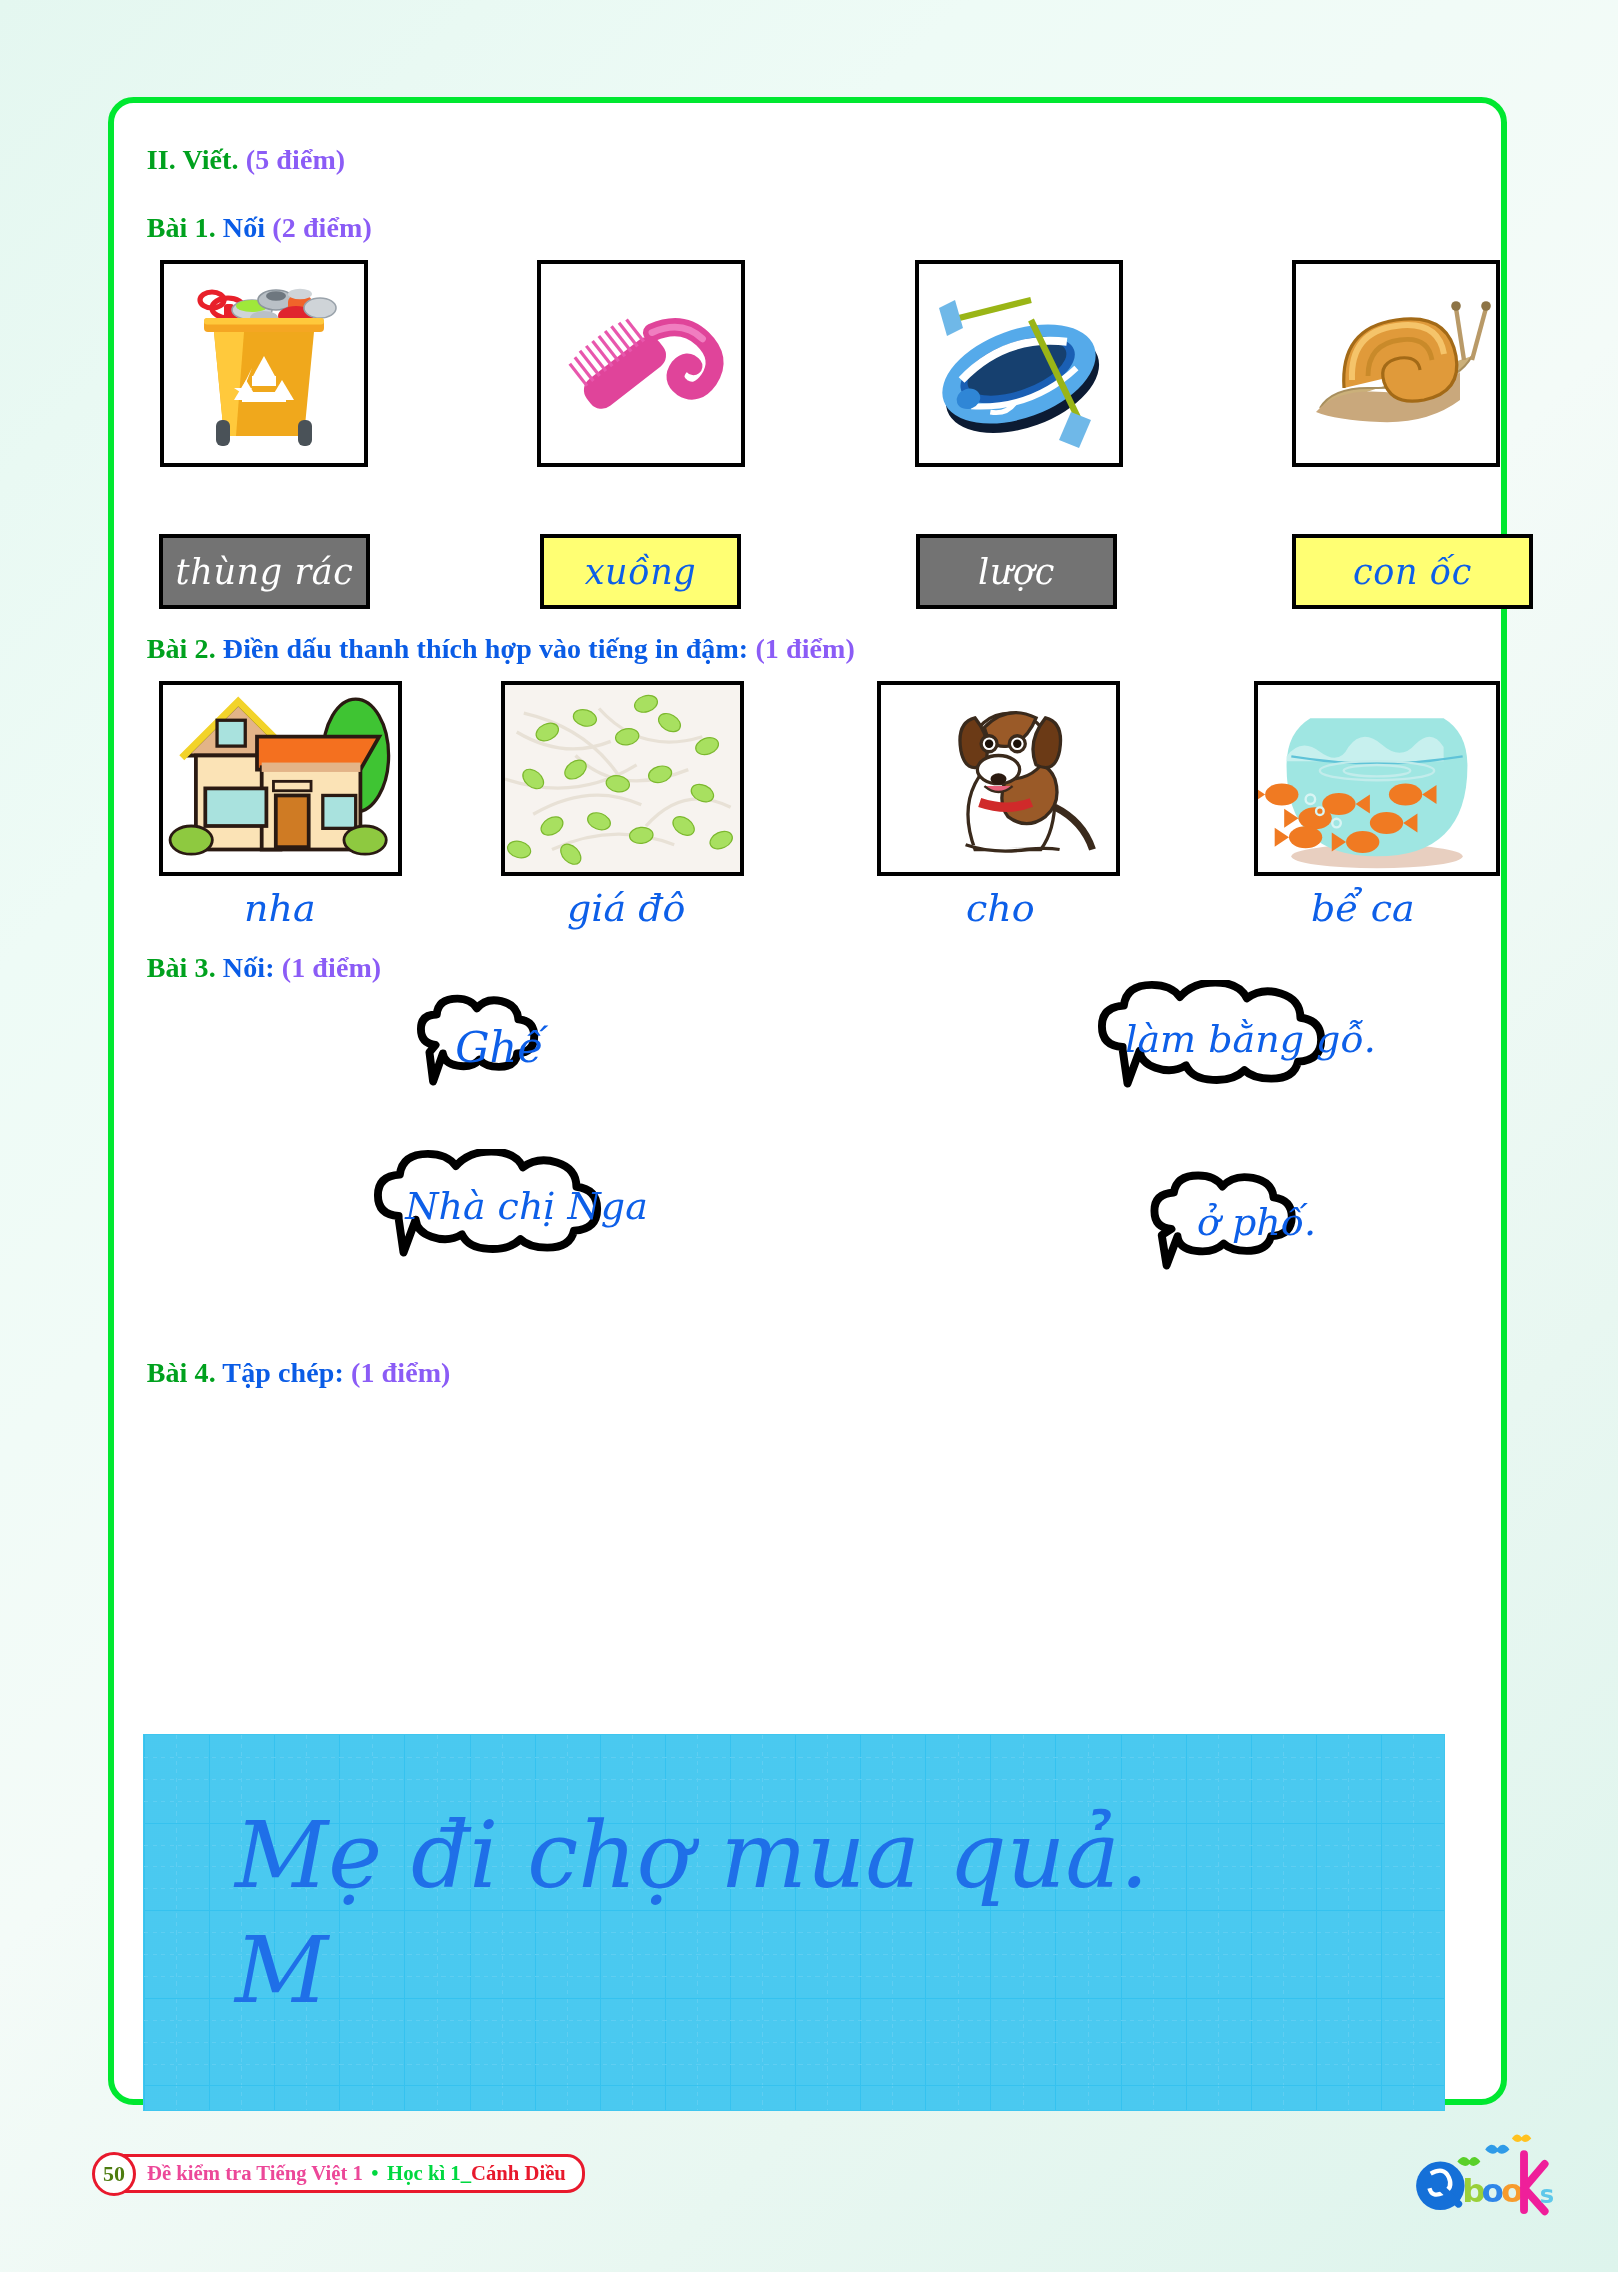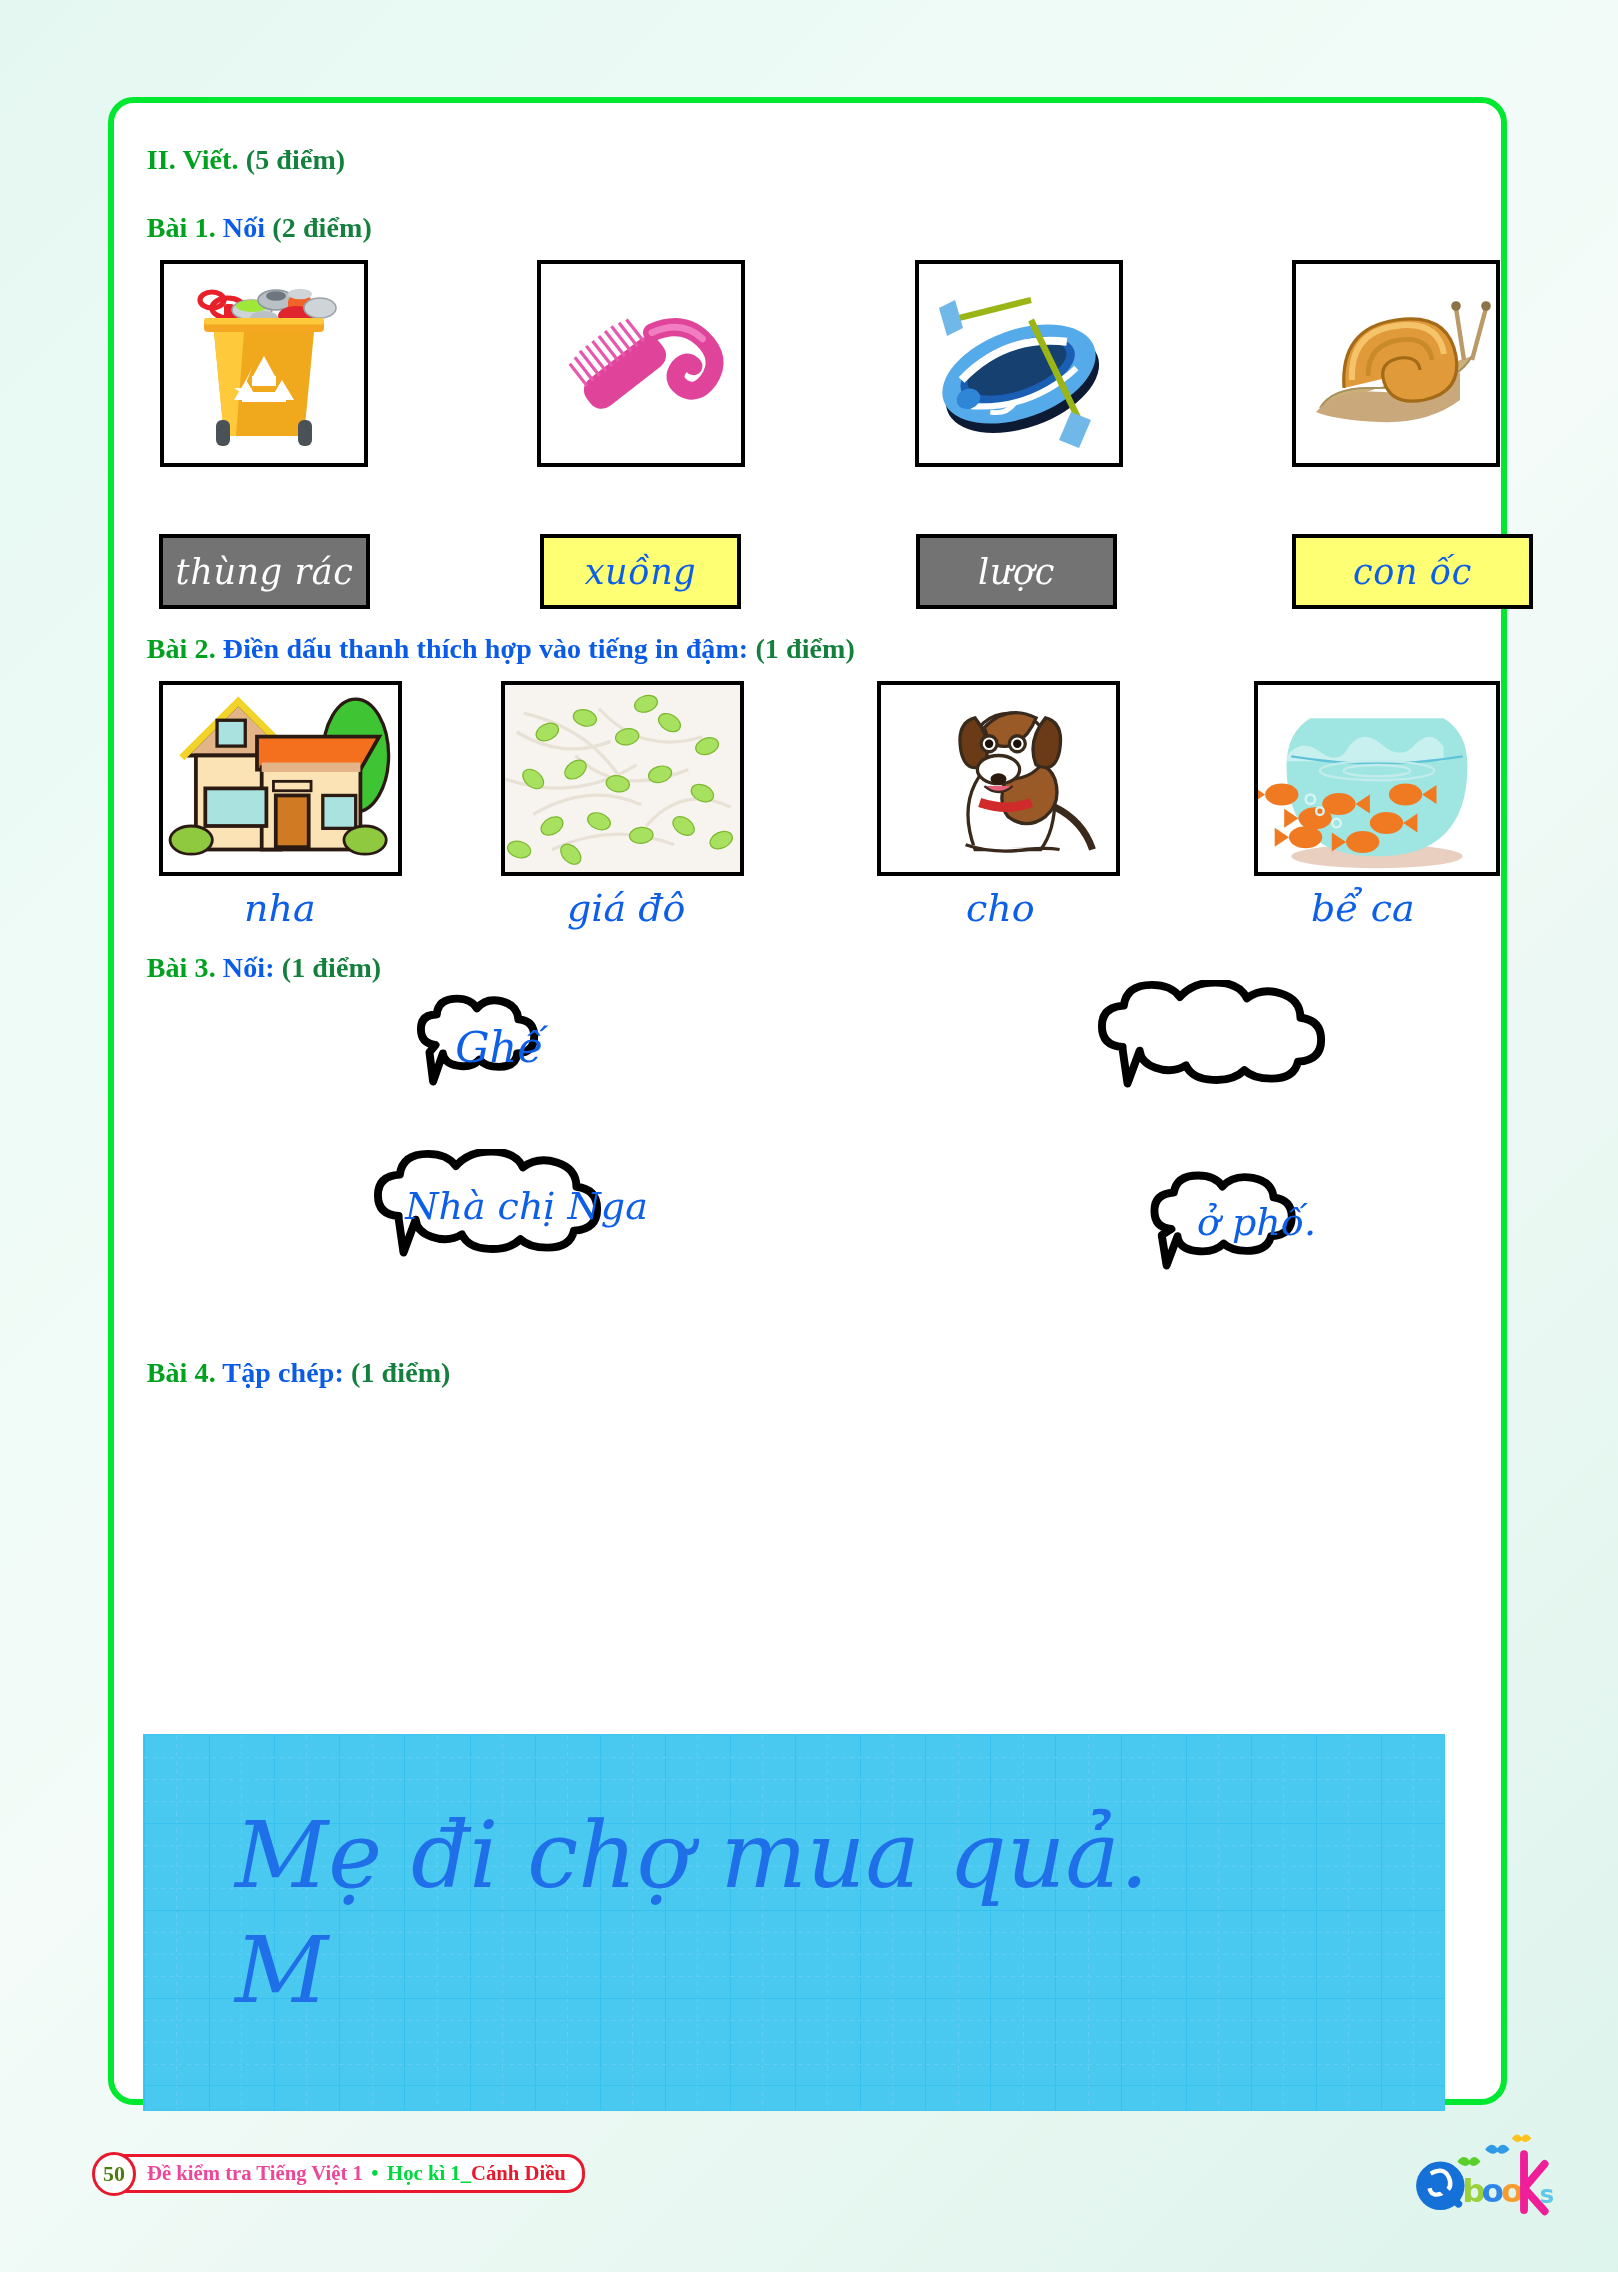--- a/index.html
+++ b/index.html
@@ -27,21 +27,21 @@
 
   
   .heading {
     font-weight: bold;
     font-size: 28px;
     letter-spacing: 0.1px;
     white-space: nowrap;
   }
   .g { color: #00a11e; }
   .b { color: #0a5ce6; }
-  .r { color: #15803d; }
+  .r { color: #8b5cf6; }
   .reg { font-weight: bold; }
   .pic-box {
     border: 4.3px solid #000;
     background: #fff;
     position: relative;
     overflow: hidden;
   }
   .pic-inner { position:absolute; inset:0; }
 
   
@@ -427,20 +427,21 @@
     </div>
 
     <div class="bubble" style="left:937px;top:859px;width:341px;height:134px;">
       <svg width="341" height="134" viewBox="0 0 560 220">
         <path d="M70 110 q-34 -2 -34 -34 q0 -32 36 -34 q4 -34 46 -34 q32 0 46 20
                  q20 -24 58 -24 q40 0 52 26 q24 -18 56 -8 q32 10 32 40
                  q34 4 34 36 q0 34 -38 36 q-6 28 -44 28 q-30 0 -44 -14
                  q-18 18 -52 16 q-34 -2 -44 -24 q-22 14 -50 4 q-24 -8 -26 -28
                  l-20 54 l-8 -56 z" fill="#ffffff" stroke="#000000" stroke-width="13" stroke-linejoin="round"></path>
       </svg>
+      <div class="btext" style="top:37px;font-size:38px;">làm bằng gỗ.</div>
     </div>
 
     <div class="bubble" style="left:213px;top:1028px;width:341px;height:134px;">
       <svg width="341" height="134" viewBox="0 0 560 220">
         <path d="M70 110 q-34 -2 -34 -34 q0 -32 36 -34 q4 -34 46 -34 q32 0 46 20
                  q20 -24 58 -24 q40 0 52 26 q24 -18 56 -8 q32 10 32 40
                  q34 4 34 36 q0 34 -38 36 q-6 28 -44 28 q-30 0 -44 -14
                  q-18 18 -52 16 q-34 -2 -44 -24 q-22 14 -50 4 q-24 -8 -26 -28
                  l-20 54 l-8 -56 z" fill="#ffffff" stroke="#000000" stroke-width="13" stroke-linejoin="round"></path>
       </svg>

